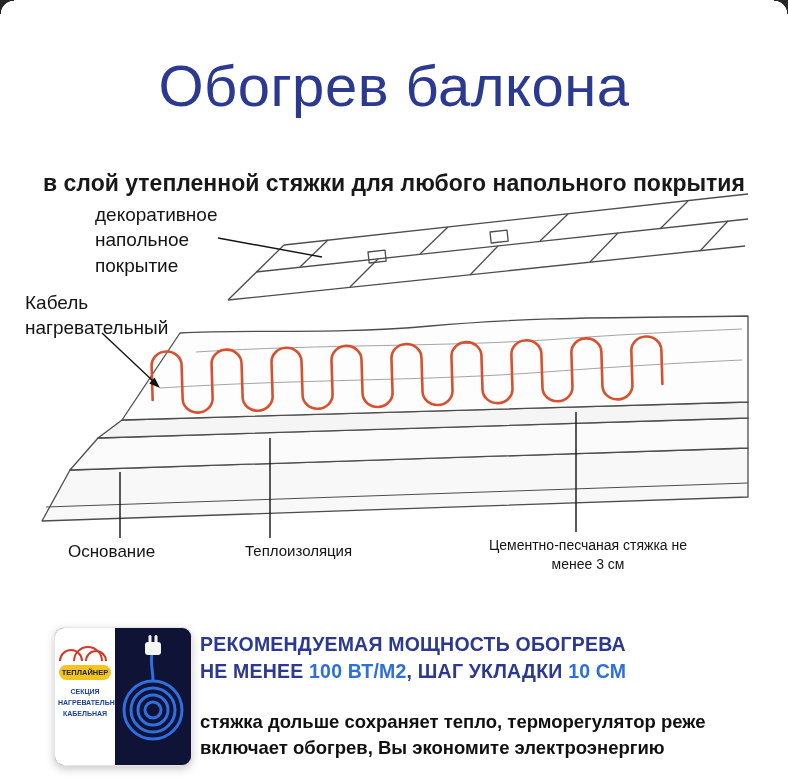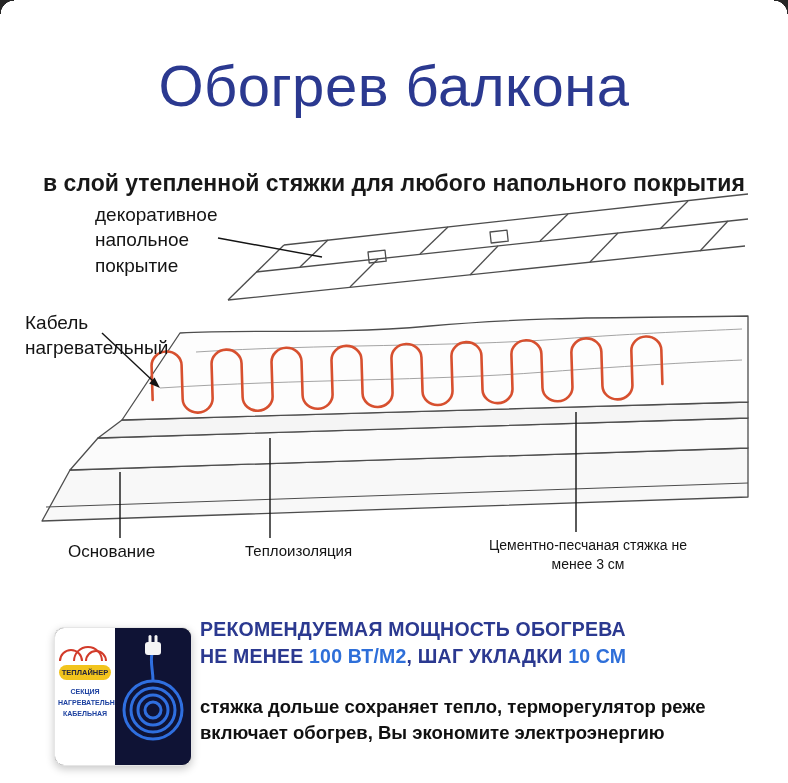--- a/index.html
+++ b/index.html
@@ -19,21 +19,21 @@
   }
   .subtitle{
     position:absolute;top:127px;left:0;width:100%;text-align:center;
     font-size:23px;font-weight:600;color:#181818;margin-top:43px;
   }
 
   #diagram-svg{position:absolute;left:0;top:0;width:788px;height:783px}
 
   .dlabel{position:absolute;font-size:19px;color:#141414;line-height:1.33;z-index:3}
   #lbl-covering{left:95px;top:202px;width:140px}
-  #lbl-cable{left:25px;top:310px;width:150px}
+  #lbl-cable{left:25px;top:290px;width:150px}
   #lbl-base{left:68px;top:541px;font-size:17px}
   #lbl-insulation{left:245px;top:541px;font-size:15px}
   #lbl-screed{left:478px;top:536px;width:220px;text-align:center;font-size:14px}
 
   
   .product-box{
     position:absolute;left:54px;top:627px;width:136px;height:137px;
     display:flex;border-radius:10px;overflow:hidden;background:#737373;
     border:1px solid #e6e6e6;box-shadow:0 3px 9px rgba(0,0,0,.22);z-index:3;
   }
@@ -43,21 +43,21 @@
     margin-top:3px;width:52px;background:#f2c41d;border-radius:8px;
     font-size:7.5px;font-weight:bold;color:#23233a;text-align:center;padding:3px 0;
   }
   .box-label{
     margin-top:6px;width:54px;font-size:7px;font-weight:bold;color:#1d41a0;
     text-align:center;line-height:1.6;text-transform:uppercase;
   }
   .box-side{flex:1;background:#0f1335;display:flex;align-items:center;justify-content:center}
 
   
-  .f-text{position:absolute;left:200px;top:616px;width:578px;z-index:3}
+  .f-text{position:absolute;left:200px;top:631px;width:578px;z-index:3}
   .f-heading{font-size:19.5px;font-weight:bold;color:#2b3990;line-height:1.38;letter-spacing:.2px}
   .f-heading .accent{color:#2e6fd9}
   .f-body{margin-top:24px;font-size:18.5px;font-weight:600;color:#101010;line-height:1.42;width:562px}
 </style>
 </head>
 <body>
 
 <div class="corner left"></div>
 <div class="corner right"></div>
 

